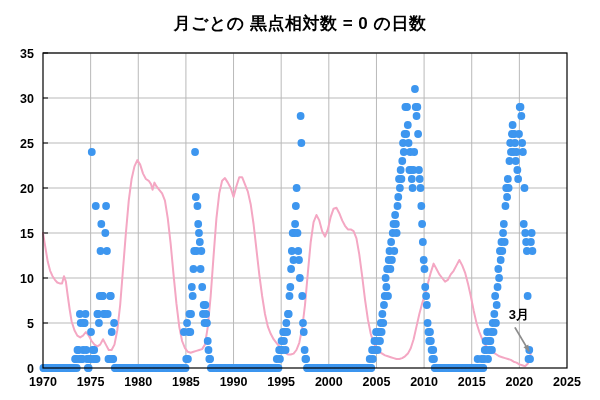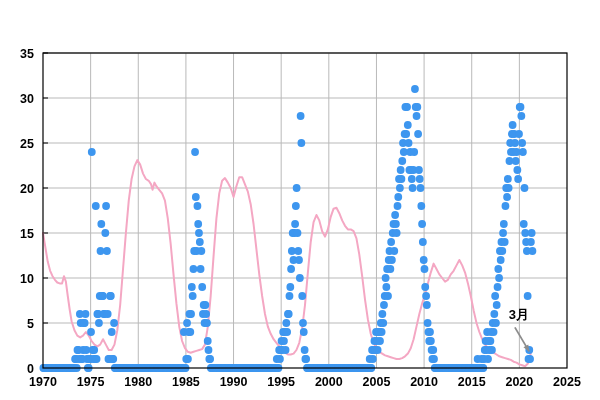--- a/index.html
+++ b/index.html
@@ -51,20 +51,21 @@
     font-weight: bold;
     fill: #000000;
     text-anchor: end;
   }
 </style>
 </head>
 <body>
 
 <div id="chart-root">
 
+  <div id="chart-title">月ごとの  黒点相対数 = 0  の日数</div>
 
   <svg id="plot-svg" width="600" height="400">
     <g id="gridlines">
         <line x1="43" x2="567" y1="323" y2="323" stroke="#b9b9b9" stroke-width="1"></line>
         <line x1="43" x2="567" y1="278" y2="278" stroke="#b9b9b9" stroke-width="1"></line>
         <line x1="43" x2="567" y1="233" y2="233" stroke="#b9b9b9" stroke-width="1"></line>
         <line x1="43" x2="567" y1="188" y2="188" stroke="#b9b9b9" stroke-width="1"></line>
         <line x1="43" x2="567" y1="143" y2="143" stroke="#b9b9b9" stroke-width="1"></line>
         <line x1="43" x2="567" y1="98" y2="98" stroke="#b9b9b9" stroke-width="1"></line>
         <line x1="43" x2="567" y1="53" y2="53" stroke="#b9b9b9" stroke-width="1"></line>

